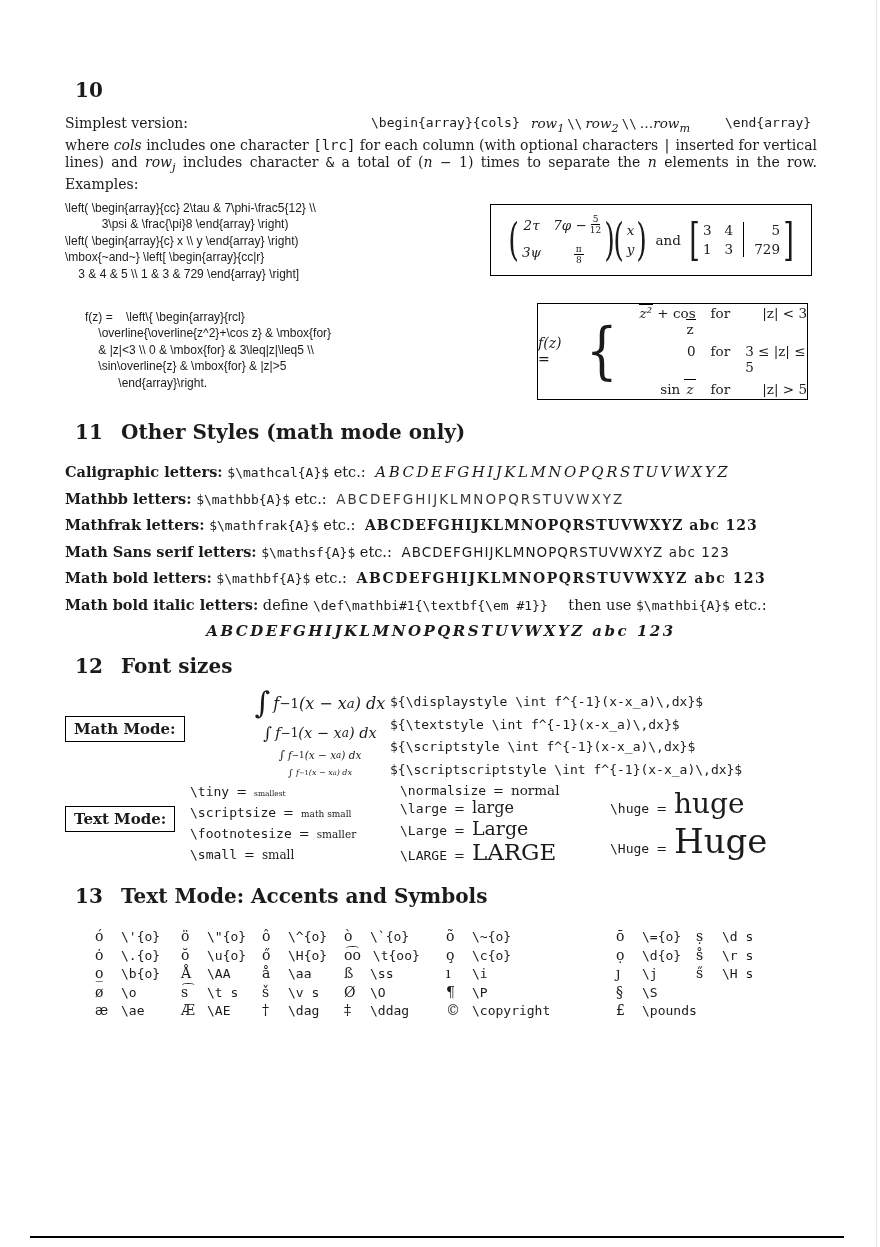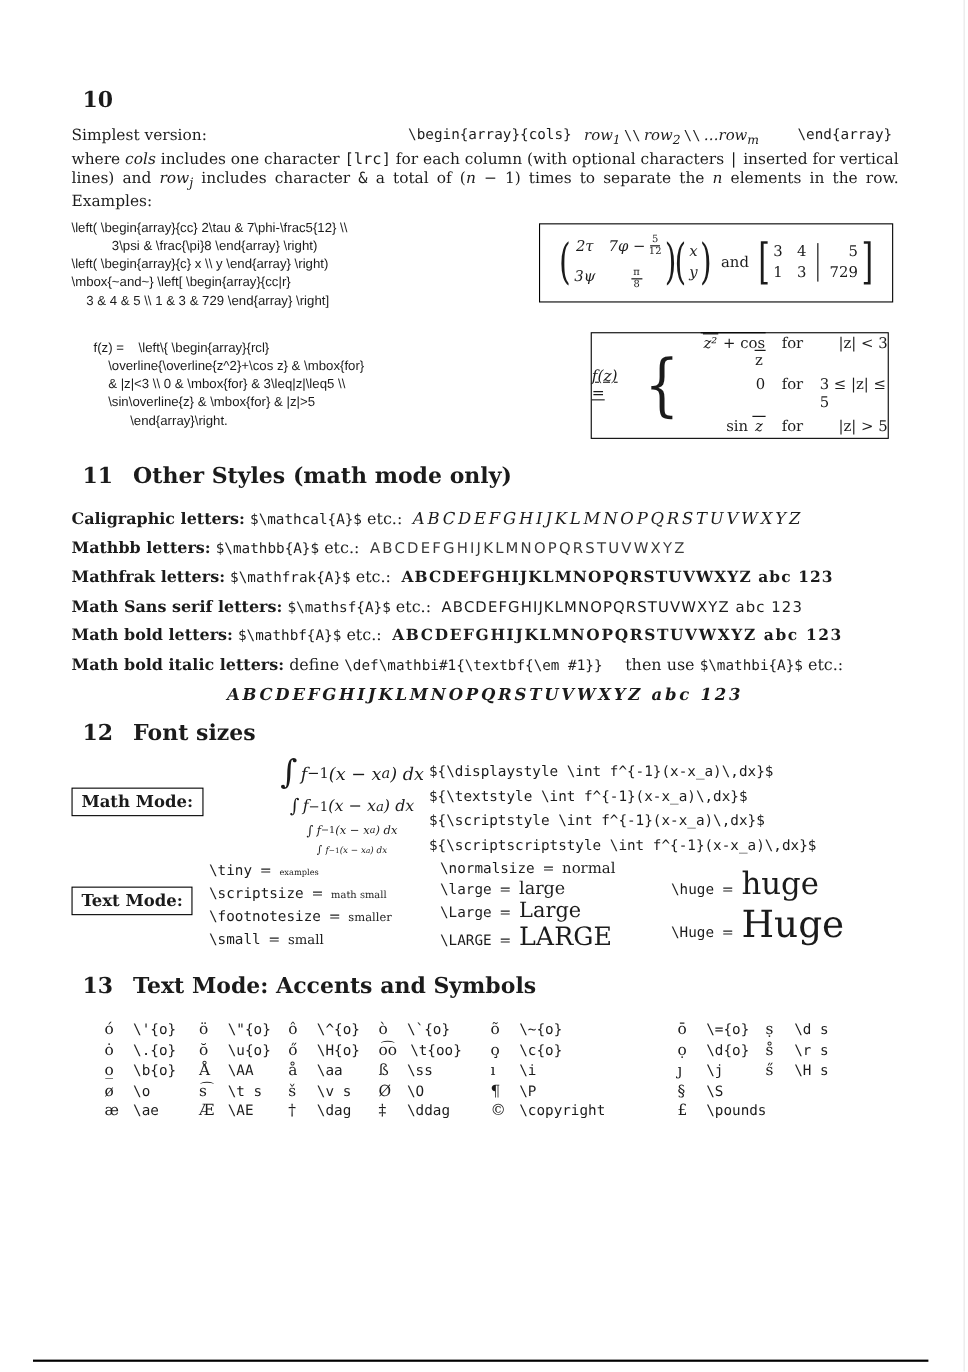--- a/index.html
+++ b/index.html
@@ -35,21 +35,21 @@
   .bigd { font-size:44px; line-height:1; display:inline-block; transform:scaleX(.62); font-weight:300; margin:0 -4px; }
   .mat1 { display:grid; grid-template-columns:auto auto; column-gap:12px; row-gap:3px; align-items:center; justify-items:center; font-size:13.5px; margin:0 4px; }
   .cellrow { display:inline-flex; align-items:center; }
   .frac { display:inline-flex; flex-direction:column; align-items:center; font-size:9px; line-height:1.15; margin-left:3px; font-style:normal; }
   .frac .fn { border-bottom:1px solid #000; padding:0 2px; }
   .vec { display:flex; flex-direction:column; align-items:center; row-gap:3px; font-size:13.5px; margin:0 3px; }
   .andw { font-size:13.5px; margin:0 9px; }
   .mat2 { display:flex; align-items:center; font-size:13.5px; margin:0 4px; }
   .m2l { display:grid; grid-template-columns:auto auto; column-gap:13px; row-gap:3px; justify-items:center; }
   .m2r { display:grid; row-gap:3px; border-left:1px solid #000; margin-left:10px; padding-left:10px; justify-items:end; }
-  .lhs { font-size:14px; margin-right:7px;text-decoration:underline; }
+  .lhs { font-size:14px; margin-right:7px; }
   .brace { font-size:62px; line-height:1; display:inline-block; transform:scaleX(.8); font-weight:300; margin-right:4px; }
   .cases { display:grid; grid-template-columns:auto auto auto; column-gap:15px; row-gap:6px; font-size:13.5px; align-items:baseline; }
   .cv { justify-self:end; text-align:right; }
   .cf { justify-self:center; font-style:normal; }
   .cc { justify-self:end; }
   .ovl { border-top:1px solid #000; padding:1px 2px 0; }
   .ovl .ovl { padding:0 1px; }
 
   
   #sec11 { position:absolute; left:65px; top:420px; width:752px; }
@@ -257,21 +257,21 @@
         <div>${\scriptstyle \int f^{-1}(x-x_a)\,dx}$</div>
         <div>${\scriptscriptstyle \int f^{-1}(x-x_a)\,dx}$</div>
       </div>
 
       <span class="lblbox textbox">Text Mode:</span>
 
       <div class="smallcol">
         <div class="sizerow">
             <span class="mono cmd">\tiny</span>
             <span class="eqs">=</span>
-            <span class="w-tiny">examples</span>
+            <span class="w-tiny">smallest</span>
           </div>
         <div class="sizerow">
             <span class="mono cmd">\scriptsize</span>
             <span class="eqs">=</span>
             <span class="w-script">math small</span>
           </div>
         <div class="sizerow">
             <span class="mono cmd">\footnotesize</span>
             <span class="eqs">=</span>
             <span class="w-foot">smaller</span>

